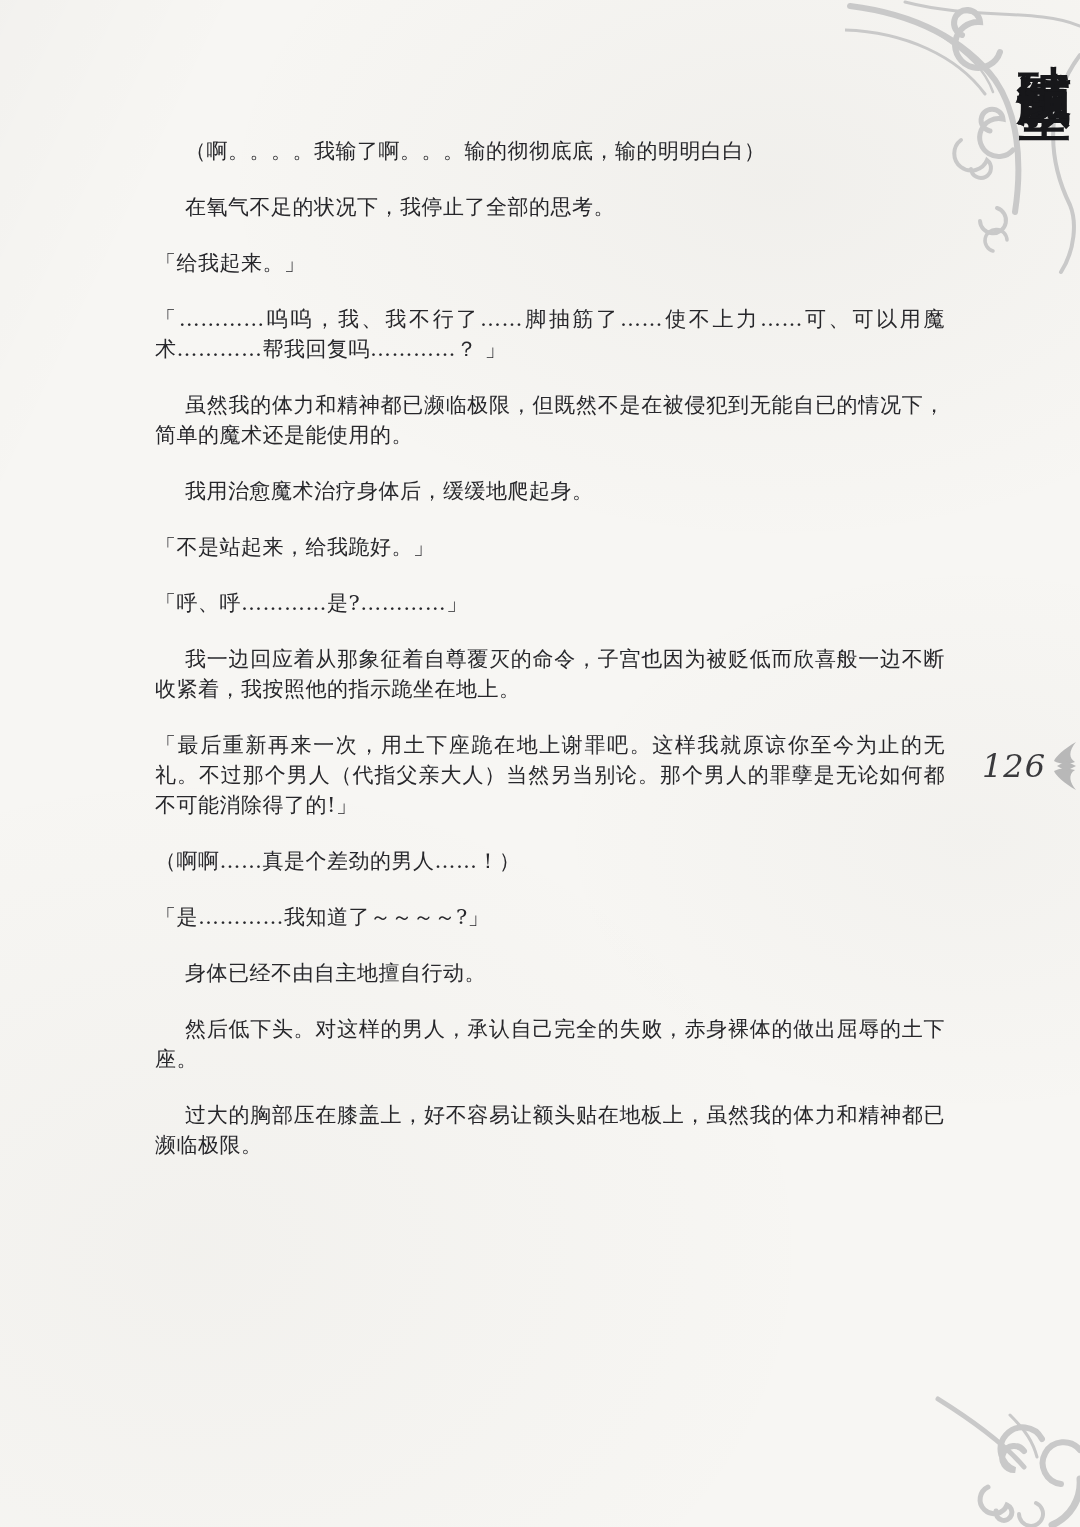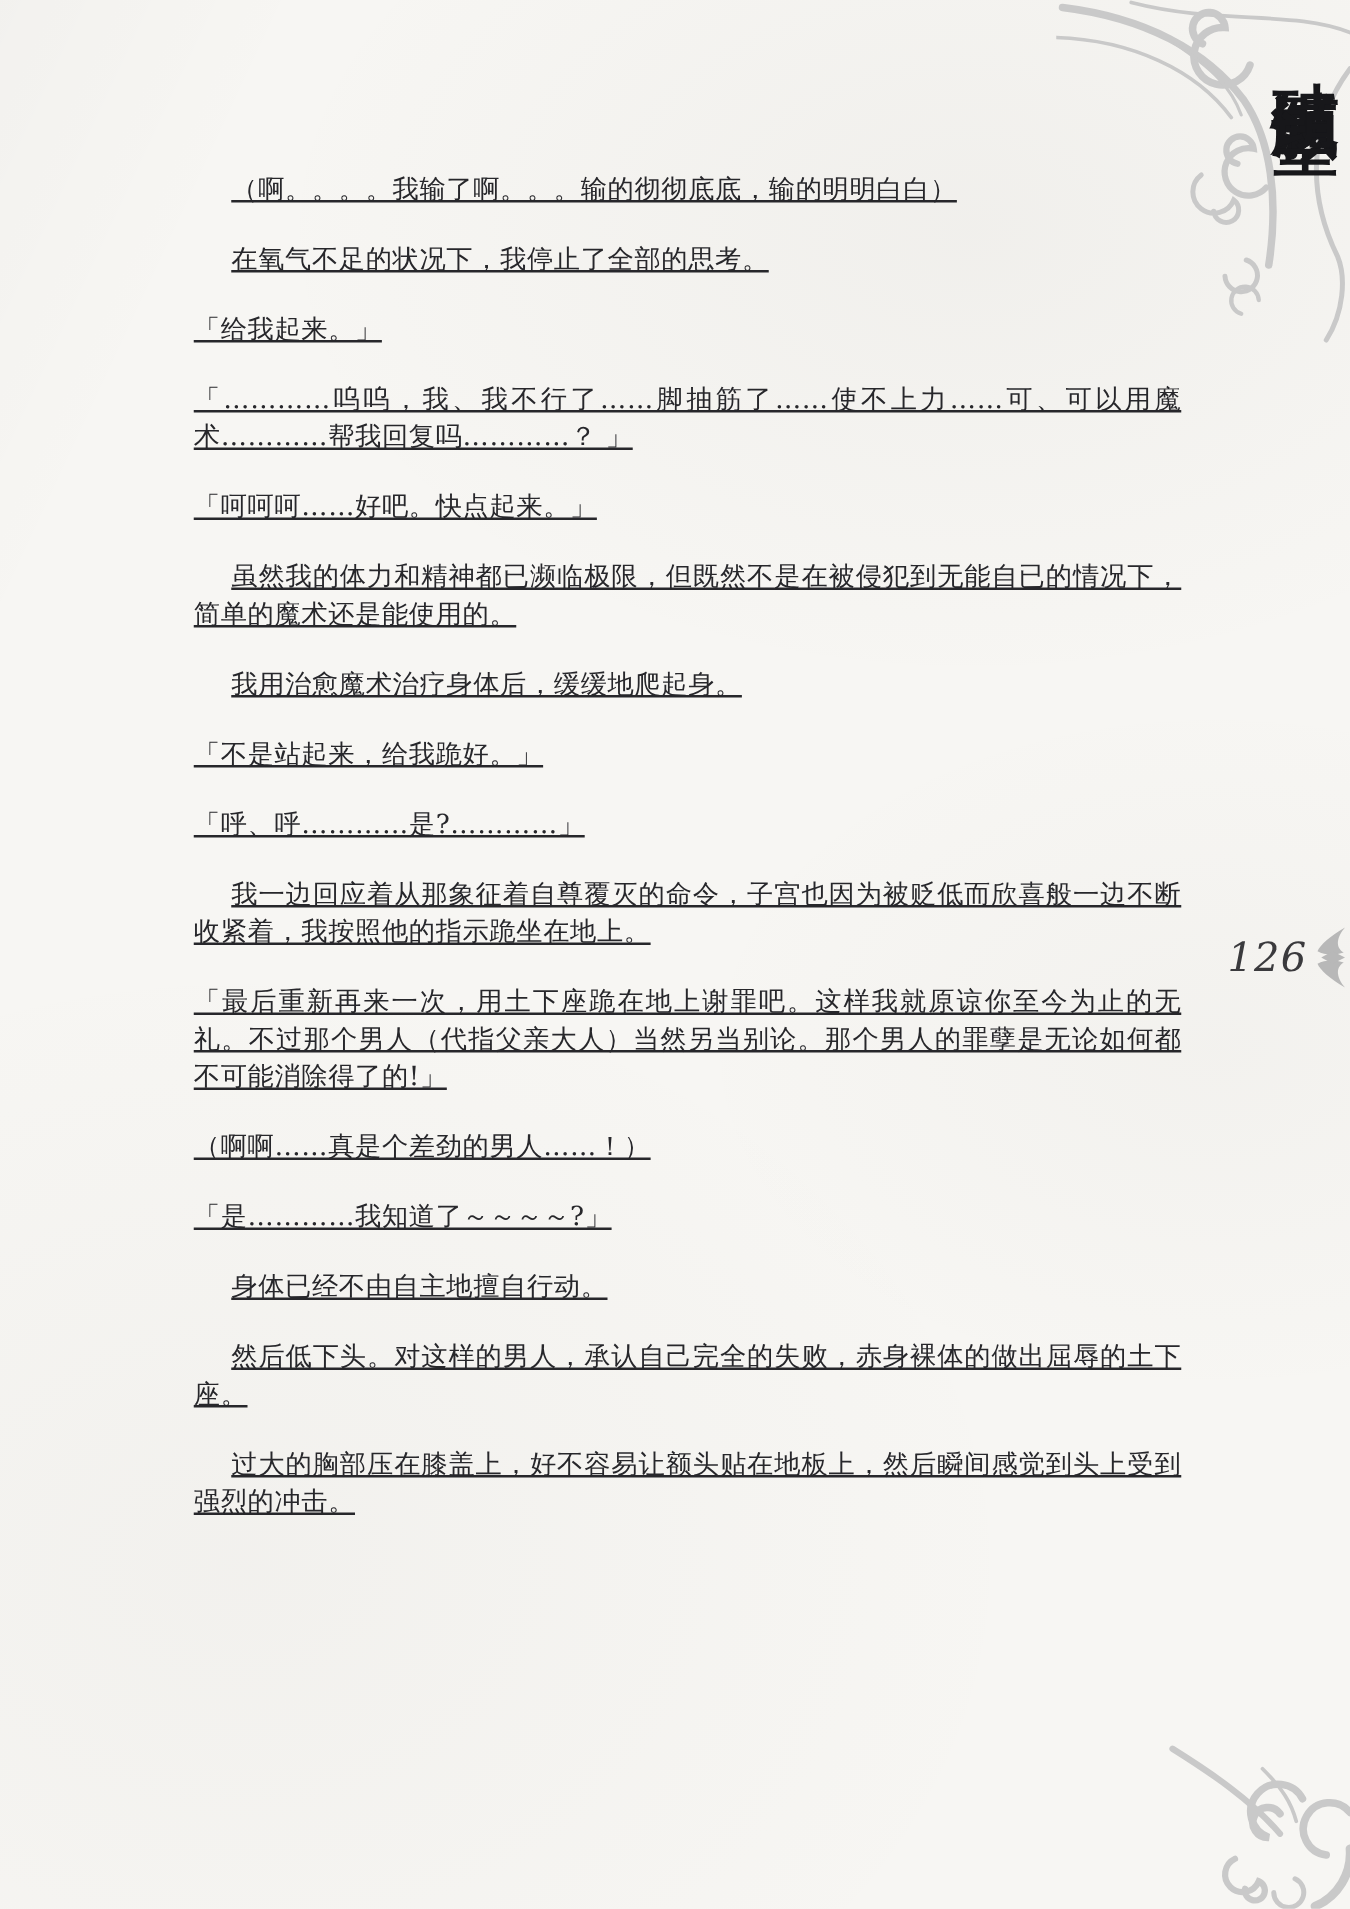--- a/index.html
+++ b/index.html
@@ -25,21 +25,20 @@
     top: 136px;
     width: 790px;
     color: #27272b;
     font-size: 21px;
   }
   .para {
     margin: 0 0 26px 0;
     line-height: 30px;
     text-align: justify;
     letter-spacing: 0.5px;
-    text-decoration: underline;
   }
   .para.indent { text-indent: 30px; }
 
   
   .book-title {
     position: absolute;
     top: 22px;
     right: 8px;
     writing-mode: vertical-rl;
     text-orientation: upright;
@@ -112,27 +111,26 @@
     <path class="st" stroke-width="5" d="M58,140 a14,14 0 1 0 19,18 a8,8 0 1 1 -11,6"></path>
     <path class="st" stroke-width="4" d="M106,156 a12,12 0 1 1 -17,11"></path>
     <path class="st" stroke-width="7" d="M150,132 a46,46 0 0 1 -28,46"></path>
   </svg>
 
   <div class="text-col">
       <p class="para indent">（啊。。。。我输了啊。。。输的彻彻底底，输的明明白白）</p>
       <p class="para indent">在氧气不足的状况下，我停止了全部的思考。</p>
       <p class="para">「给我起来。」</p>
       <p class="para">「…………呜呜，我、我不行了……脚抽筋了……使不上力……可、可以用魔术…………帮我回复吗…………？ 」</p>
-      <p class="para">「呵呵呵……好吧。快点起来。」</p>
       <p class="para indent">虽然我的体力和精神都已濒临极限，但既然不是在被侵犯到无能自已的情况下，简单的魔术还是能使用的。</p>
       <p class="para indent">我用治愈魔术治疗身体后，缓缓地爬起身。</p>
       <p class="para">「不是站起来，给我跪好。」</p>
       <p class="para">「呼、呼…………是?…………」</p>
       <p class="para indent">我一边回应着从那象征着自尊覆灭的命令，子宫也因为被贬低而欣喜般一边不断收紧着，我按照他的指示跪坐在地上。</p>
       <p class="para">「最后重新再来一次，用土下座跪在地上谢罪吧。这样我就原谅你至今为止的无礼。不过那个男人（代指父亲大人）当然另当别论。那个男人的罪孽是无论如何都不可能消除得了的!」</p>
       <p class="para">（啊啊……真是个差劲的男人……！）</p>
       <p class="para">「是…………我知道了～～～～?」</p>
       <p class="para indent">身体已经不由自主地擅自行动。</p>
       <p class="para indent">然后低下头。对这样的男人，承认自己完全的失败，赤身裸体的做出屈辱的土下座。</p>
-      <p class="para indent">过大的胸部压在膝盖上，好不容易让额头贴在地板上，然后瞬间感觉到头上受到强烈的冲击。</p>
+      <p class="para indent">过大的胸部压在膝盖上，好不容易让额头贴在地板上，虽然我的体力和精神都已濒临极限。</p>
     </div>
 
 </div>
 
 </body></html>

